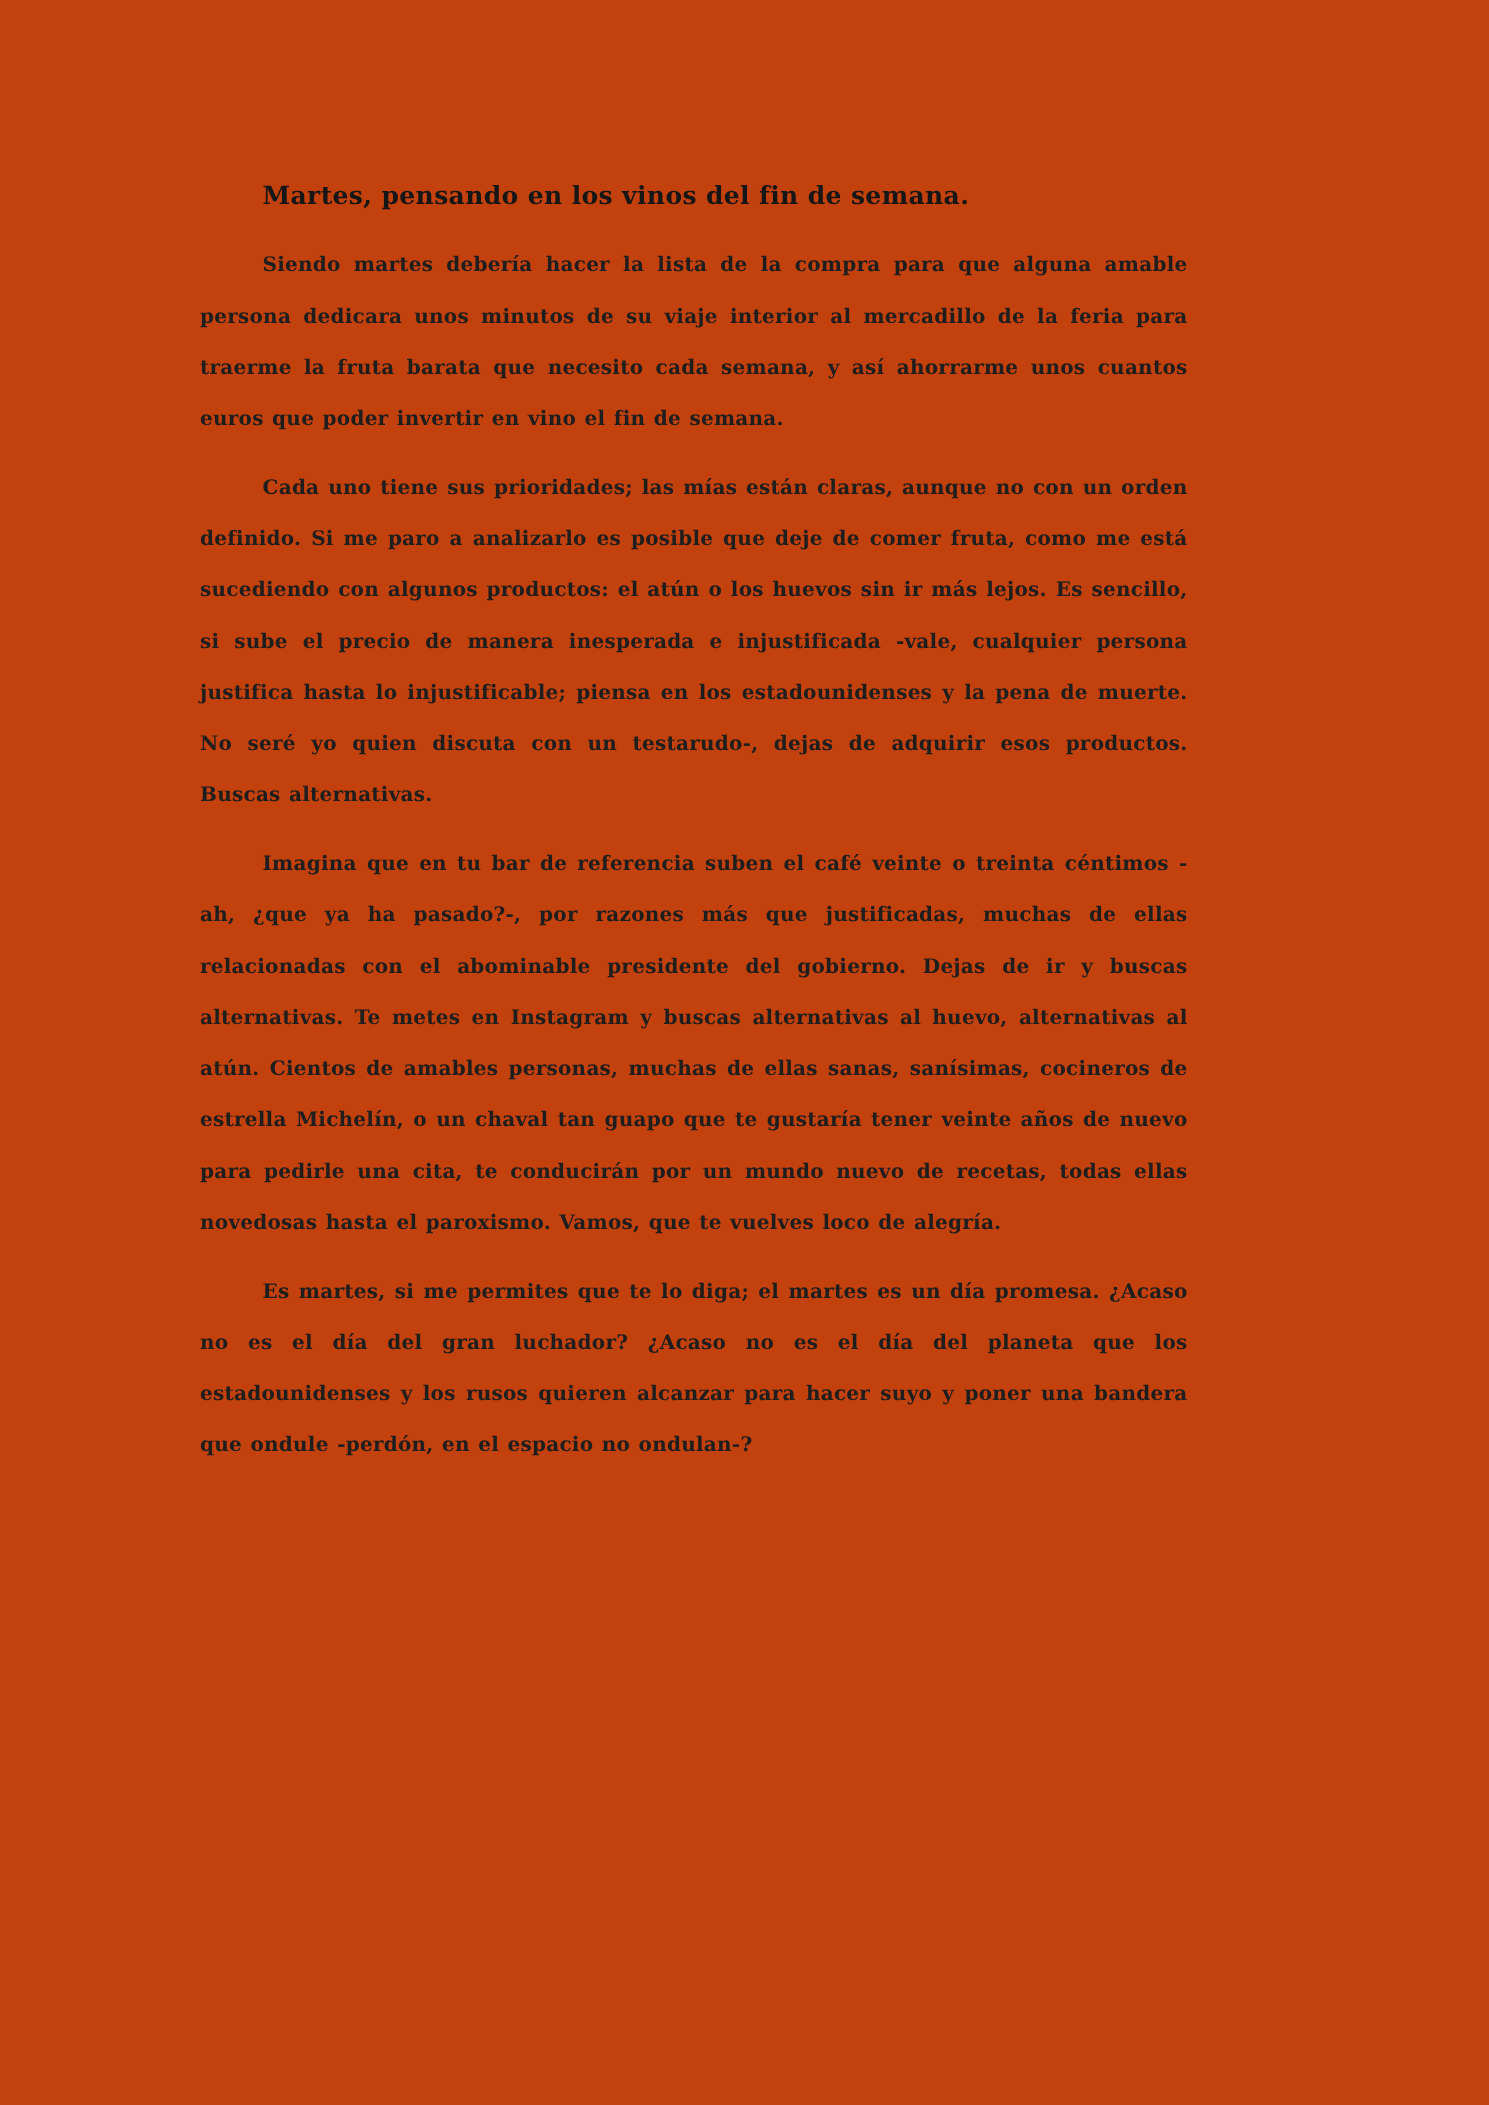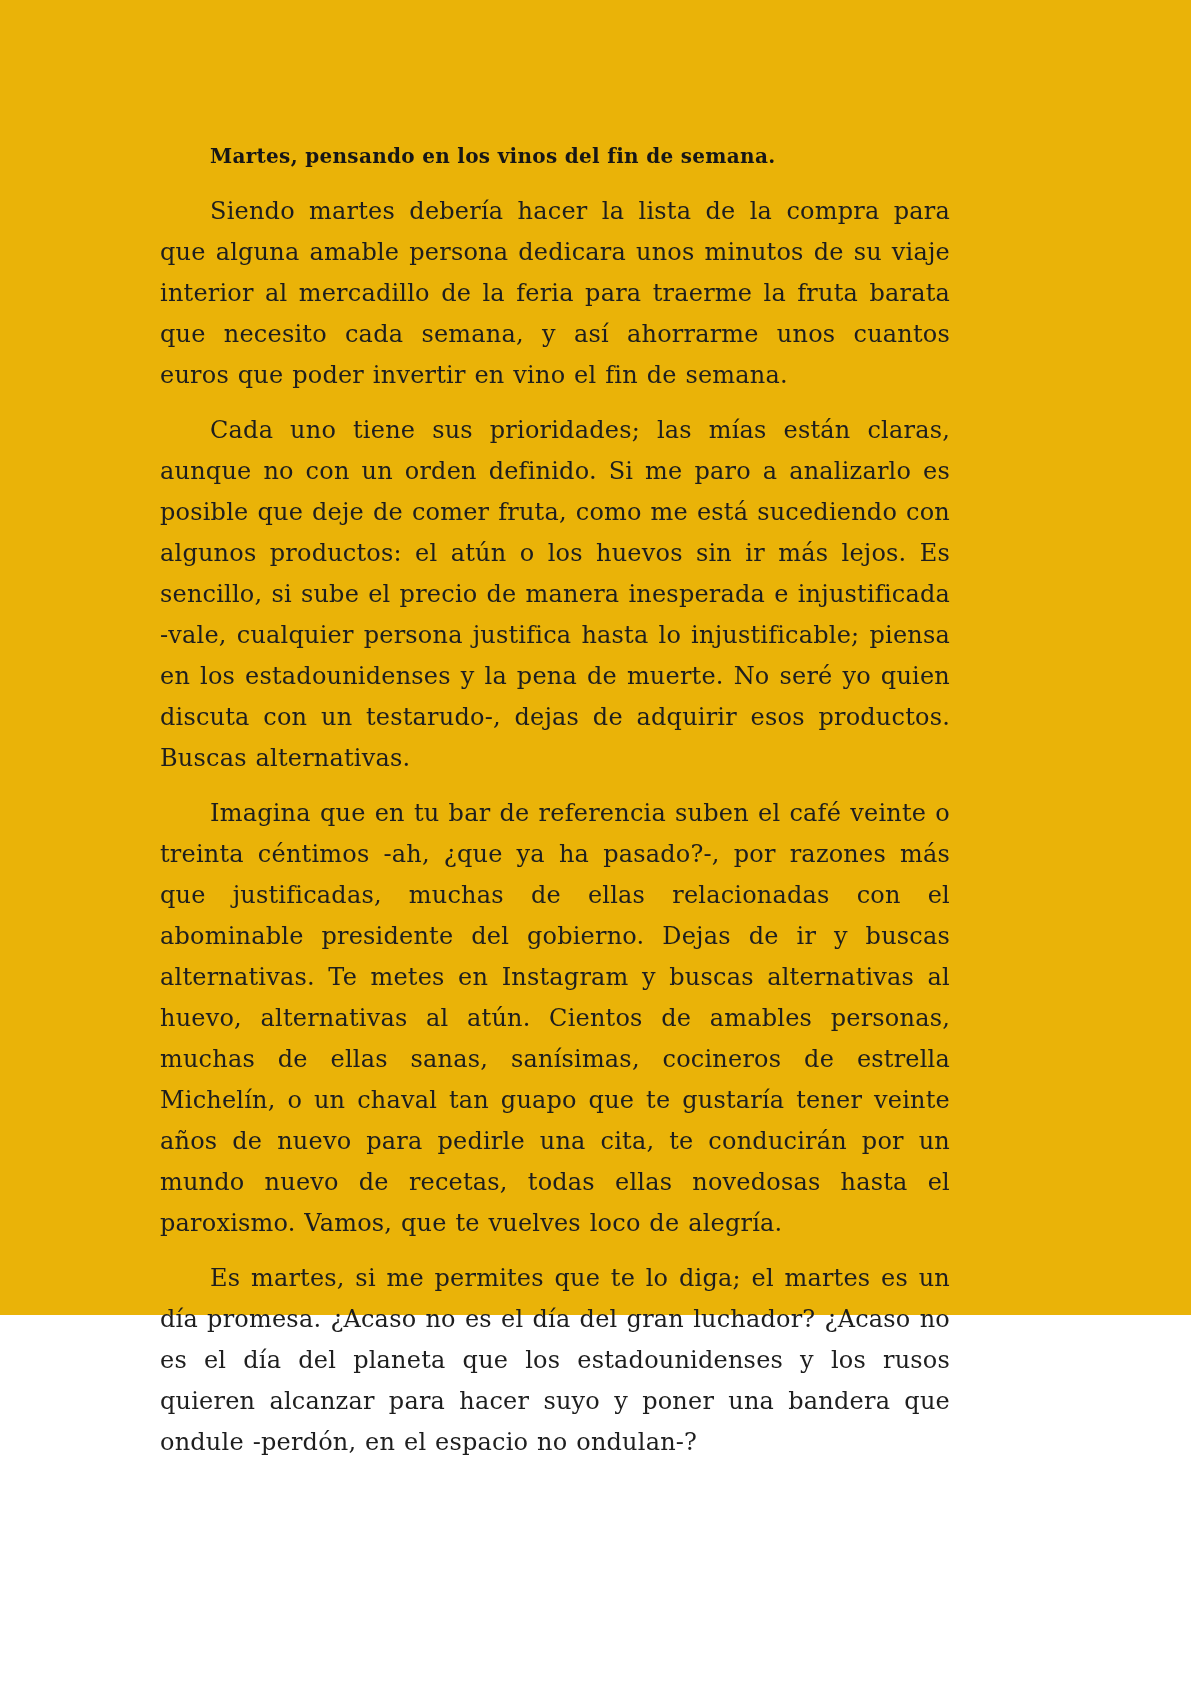--- a/index.html
+++ b/index.html
@@ -12,44 +12,45 @@
     height: 1684px;
     position: relative;
     font-family: "DejaVu Serif", "Liberation Serif", serif;
     color: #1e1e1e;
   }
   .page {
     position: absolute;
     top: 0;
     left: 0;
     width: 1191px;
-    height: 1315px;
+    height: 1684px;
     box-sizing: border-box;
     padding: 136px 241px 100px 160px;
-    background: #eab308;
+    background: #c2410c;
   }
   .title {
     font-size: 20px;
     font-weight: bold;
     margin: 0 0 14px 0;
     text-indent: 50px;
     letter-spacing: 0.3px;
     line-height: 41px;
     color: #161616;
   }
   .para {
-    font-size: 24px;
+    font-size: 16px;
     line-height: 41px;
     margin: 0 0 14px 0;
     text-indent: 50px;
     text-align: justify;
     text-justify: inter-word;
     letter-spacing: 0.2px;
     word-spacing: 1px;
     color: #1e1e1e;
+    font-weight: bold;
   }
   .para:last-child {
     margin-bottom: 0;
   }
 </style>
 </head>
 <body>
 
 <div class="page">
   <h1 class="title">Martes, pensando en los vinos del fin de semana.</h1>

